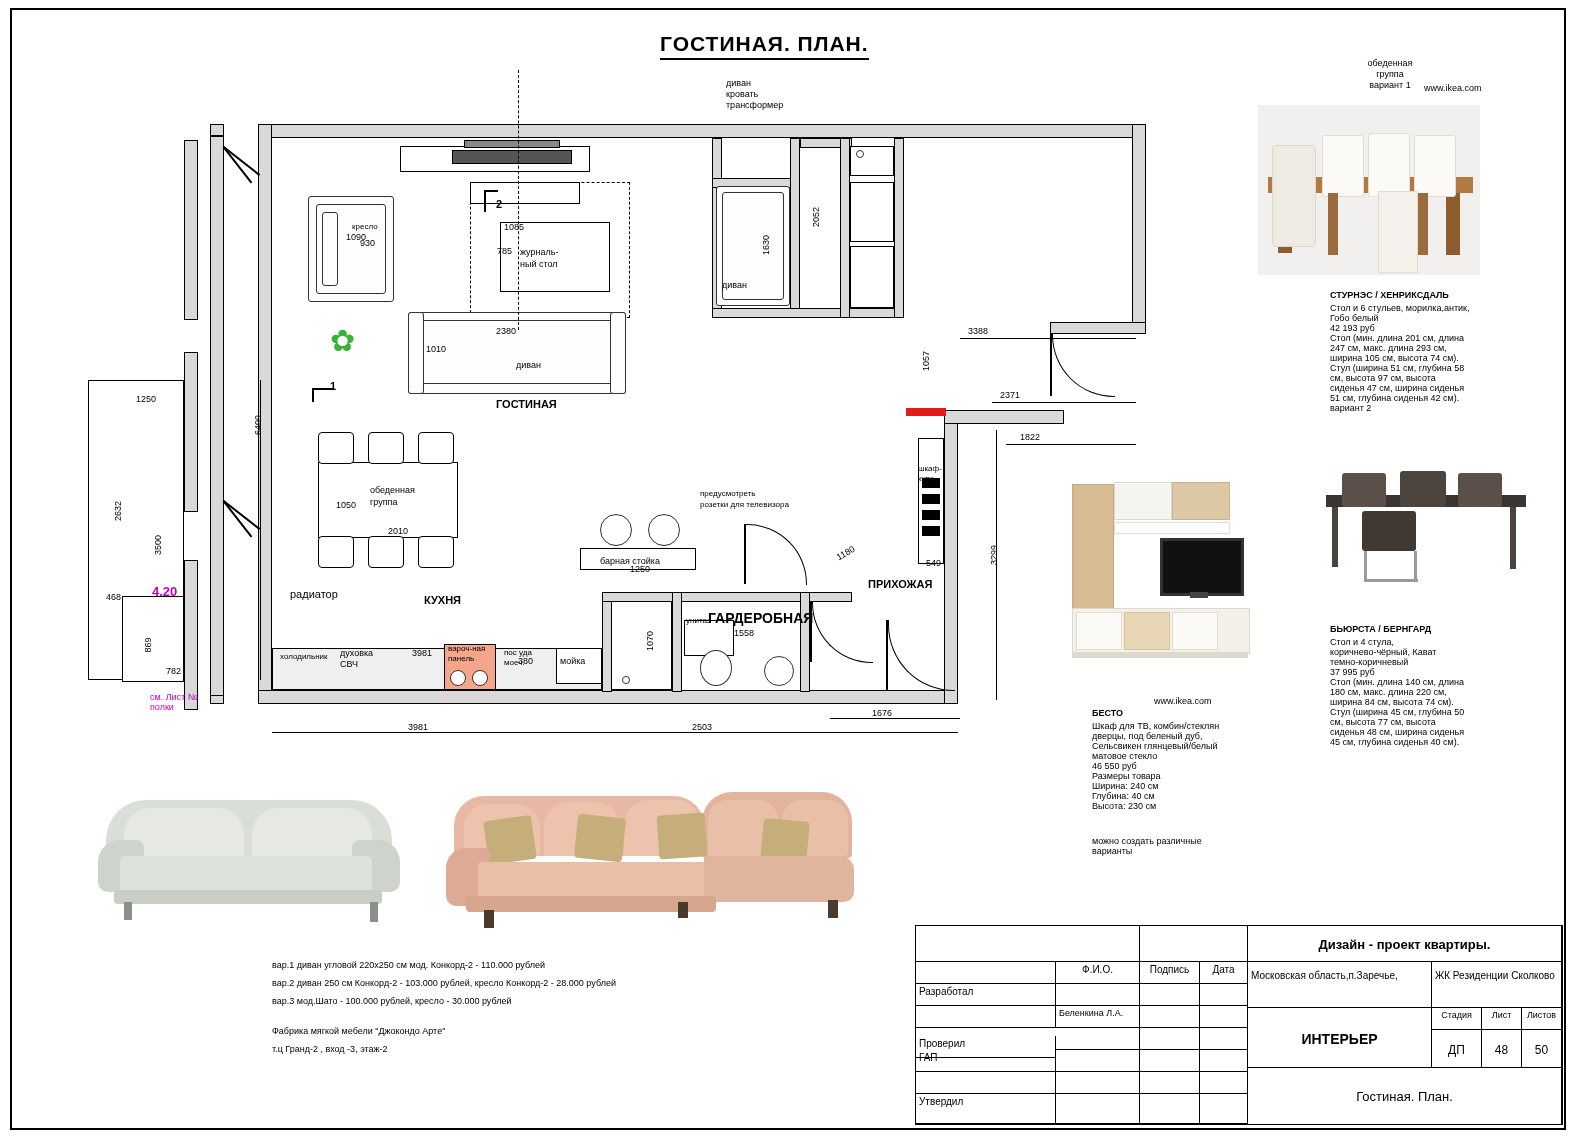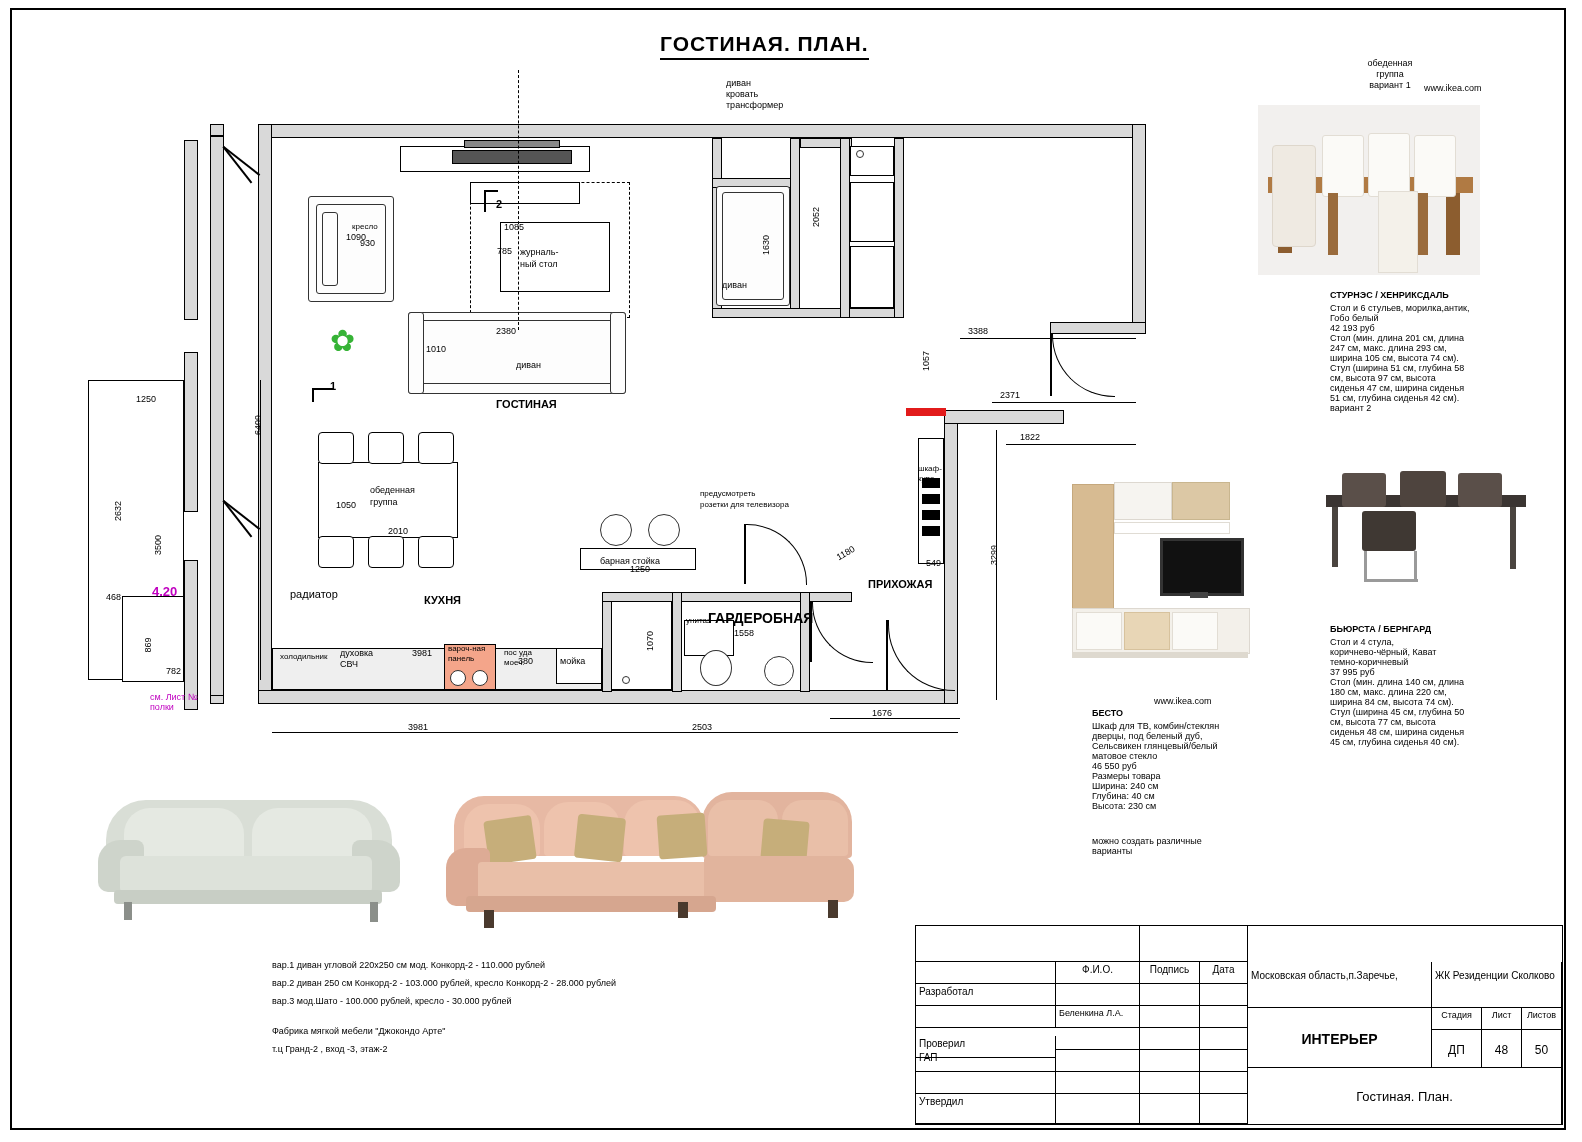--- a/index.html
+++ b/index.html
@@ -407,20 +407,21 @@
     <div class="cell" style="left:0;top:146px;width:140px;height:22px;"></div>
     <div class="cell" style="left:140px;top:146px;width:84px;height:22px;"></div>
     <div class="cell" style="left:224px;top:146px;width:60px;height:22px;"></div>
     <div class="cell" style="left:284px;top:146px;width:48px;height:22px;"></div>
 
     <div class="cell" style="left:0;top:168px;width:140px;height:30px;">Утвердил</div>
     <div class="cell" style="left:140px;top:168px;width:84px;height:30px;"></div>
     <div class="cell" style="left:224px;top:168px;width:60px;height:30px;"></div>
     <div class="cell" style="left:284px;top:168px;width:48px;height:30px;"></div>
 
+    <div class="cell center c-bold nb" style="left:332px;top:0;width:314px;height:36px;font-size:13px;font-weight:bold;line-height:34px;">Дизайн - проект  квартиры.</div>
 
     <div class="cell" style="left:332px;top:36px;width:184px;height:46px;font-size:10px;padding-top:8px;">Московская область,п.Заречье,</div>
     <div class="cell nb" style="left:516px;top:36px;width:130px;height:46px;font-size:10px;padding-top:8px;">ЖК Резиденции Сколково</div>
 
     <div class="cell center c-bold" style="left:332px;top:82px;width:184px;height:60px;font-size:14px;font-weight:bold;line-height:58px;">ИНТЕРЬЕР</div>
 
     <div class="cell center" style="left:516px;top:82px;width:50px;height:22px;font-size:9px;">Стадия</div>
     <div class="cell center" style="left:566px;top:82px;width:40px;height:22px;font-size:9px;">Лист</div>
     <div class="cell center nb" style="left:606px;top:82px;width:40px;height:22px;font-size:9px;">Листов</div>
 

